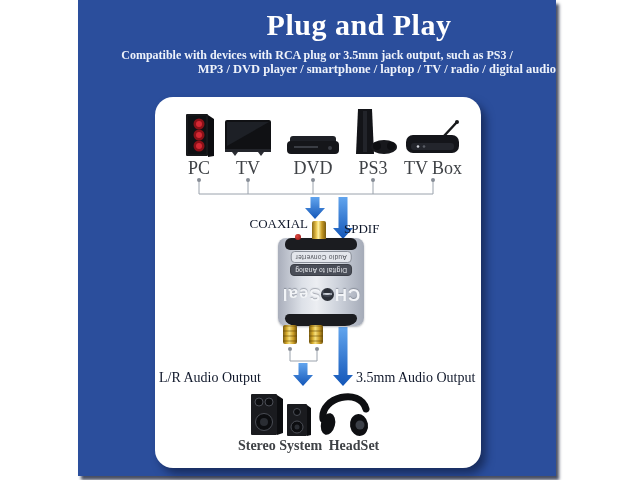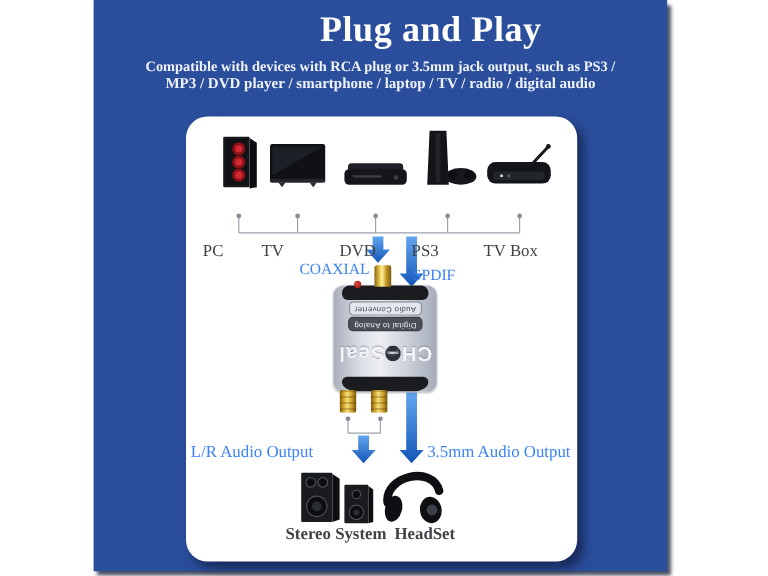--- a/index.html
+++ b/index.html
@@ -5,32 +5,32 @@
   html,body{margin:0;padding:0;}
   .canvas{position:relative;width:640px;height:480px;background:#ffffff;overflow:hidden;
           font-family:"Liberation Serif","DejaVu Serif",serif;}
   
   .blue-band{position:absolute;left:78px;top:0;width:478px;height:476px;background:#2b4e9c;
              box-shadow:3px 4px 3px rgba(13,22,48,0.75);}
   .hdr-title{position:absolute;left:78px;top:8px;width:562px;text-align:center;color:#ffffff;
              font-size:30px;font-weight:600;letter-spacing:0.5px;}
   .hdr-sub{position:absolute;left:78px;width:478px;text-align:center;color:#eef2fa;
            font-size:12px;font-weight:bold;}
-  .sub1{top:48px;} .sub2{top:62px;font-size:12.5px;} .sub3{top:76px;}
+  .sub1{top:48px;} .sub2{top:62px;font-size:12.5px;text-align:right;} .sub3{top:76px;}
   
   .card{position:absolute;left:155px;top:97px;width:326px;height:371px;background:#ffffff;
         border-radius:18px;box-shadow:5px 6px 8px rgba(10,18,45,0.55);}
   
   .dev{position:absolute;width:60px;text-align:center;}
   .dev .ic{display:flex;align-items:flex-end;justify-content:center;height:48px;}
-  .dev-label{position:absolute;width:60px;text-align:left;font-size:14px;color:#3f4246;top:158px;margin-top:44px;}
+  .dev-label{position:absolute;width:60px;text-align:center;font-size:18px;color:#3f4246;top:158px;}
   
   .overlay{position:absolute;left:155px;top:97px;width:326px;height:371px;}
   
-  .lbl{position:absolute;font-size:13px;color:#3b82f6;}
+  .lbl{position:absolute;font-size:13px;color:#0f172a;}
   .lbl-coaxial{left:230px;top:216px;width:78px;text-align:right;}
   .lbl-spdif{left:344px;top:221px;text-align:right;}
   .lbl-out{font-size:14px;top:370px;}
   .lbl-lr{left:159px;width:130px;text-align:left;}
   .lbl-jack{left:356px;width:140px;text-align:left;}
   .sink-label{position:absolute;top:438px;font-size:14px;color:#3f4246;text-align:center;font-weight:bold;}
   .sink-stereo{left:232px;width:96px;}
   .sink-headset{left:322px;width:64px;}
   
   .converter{position:absolute;left:278px;top:238px;width:86px;height:88px;border-radius:8px;

